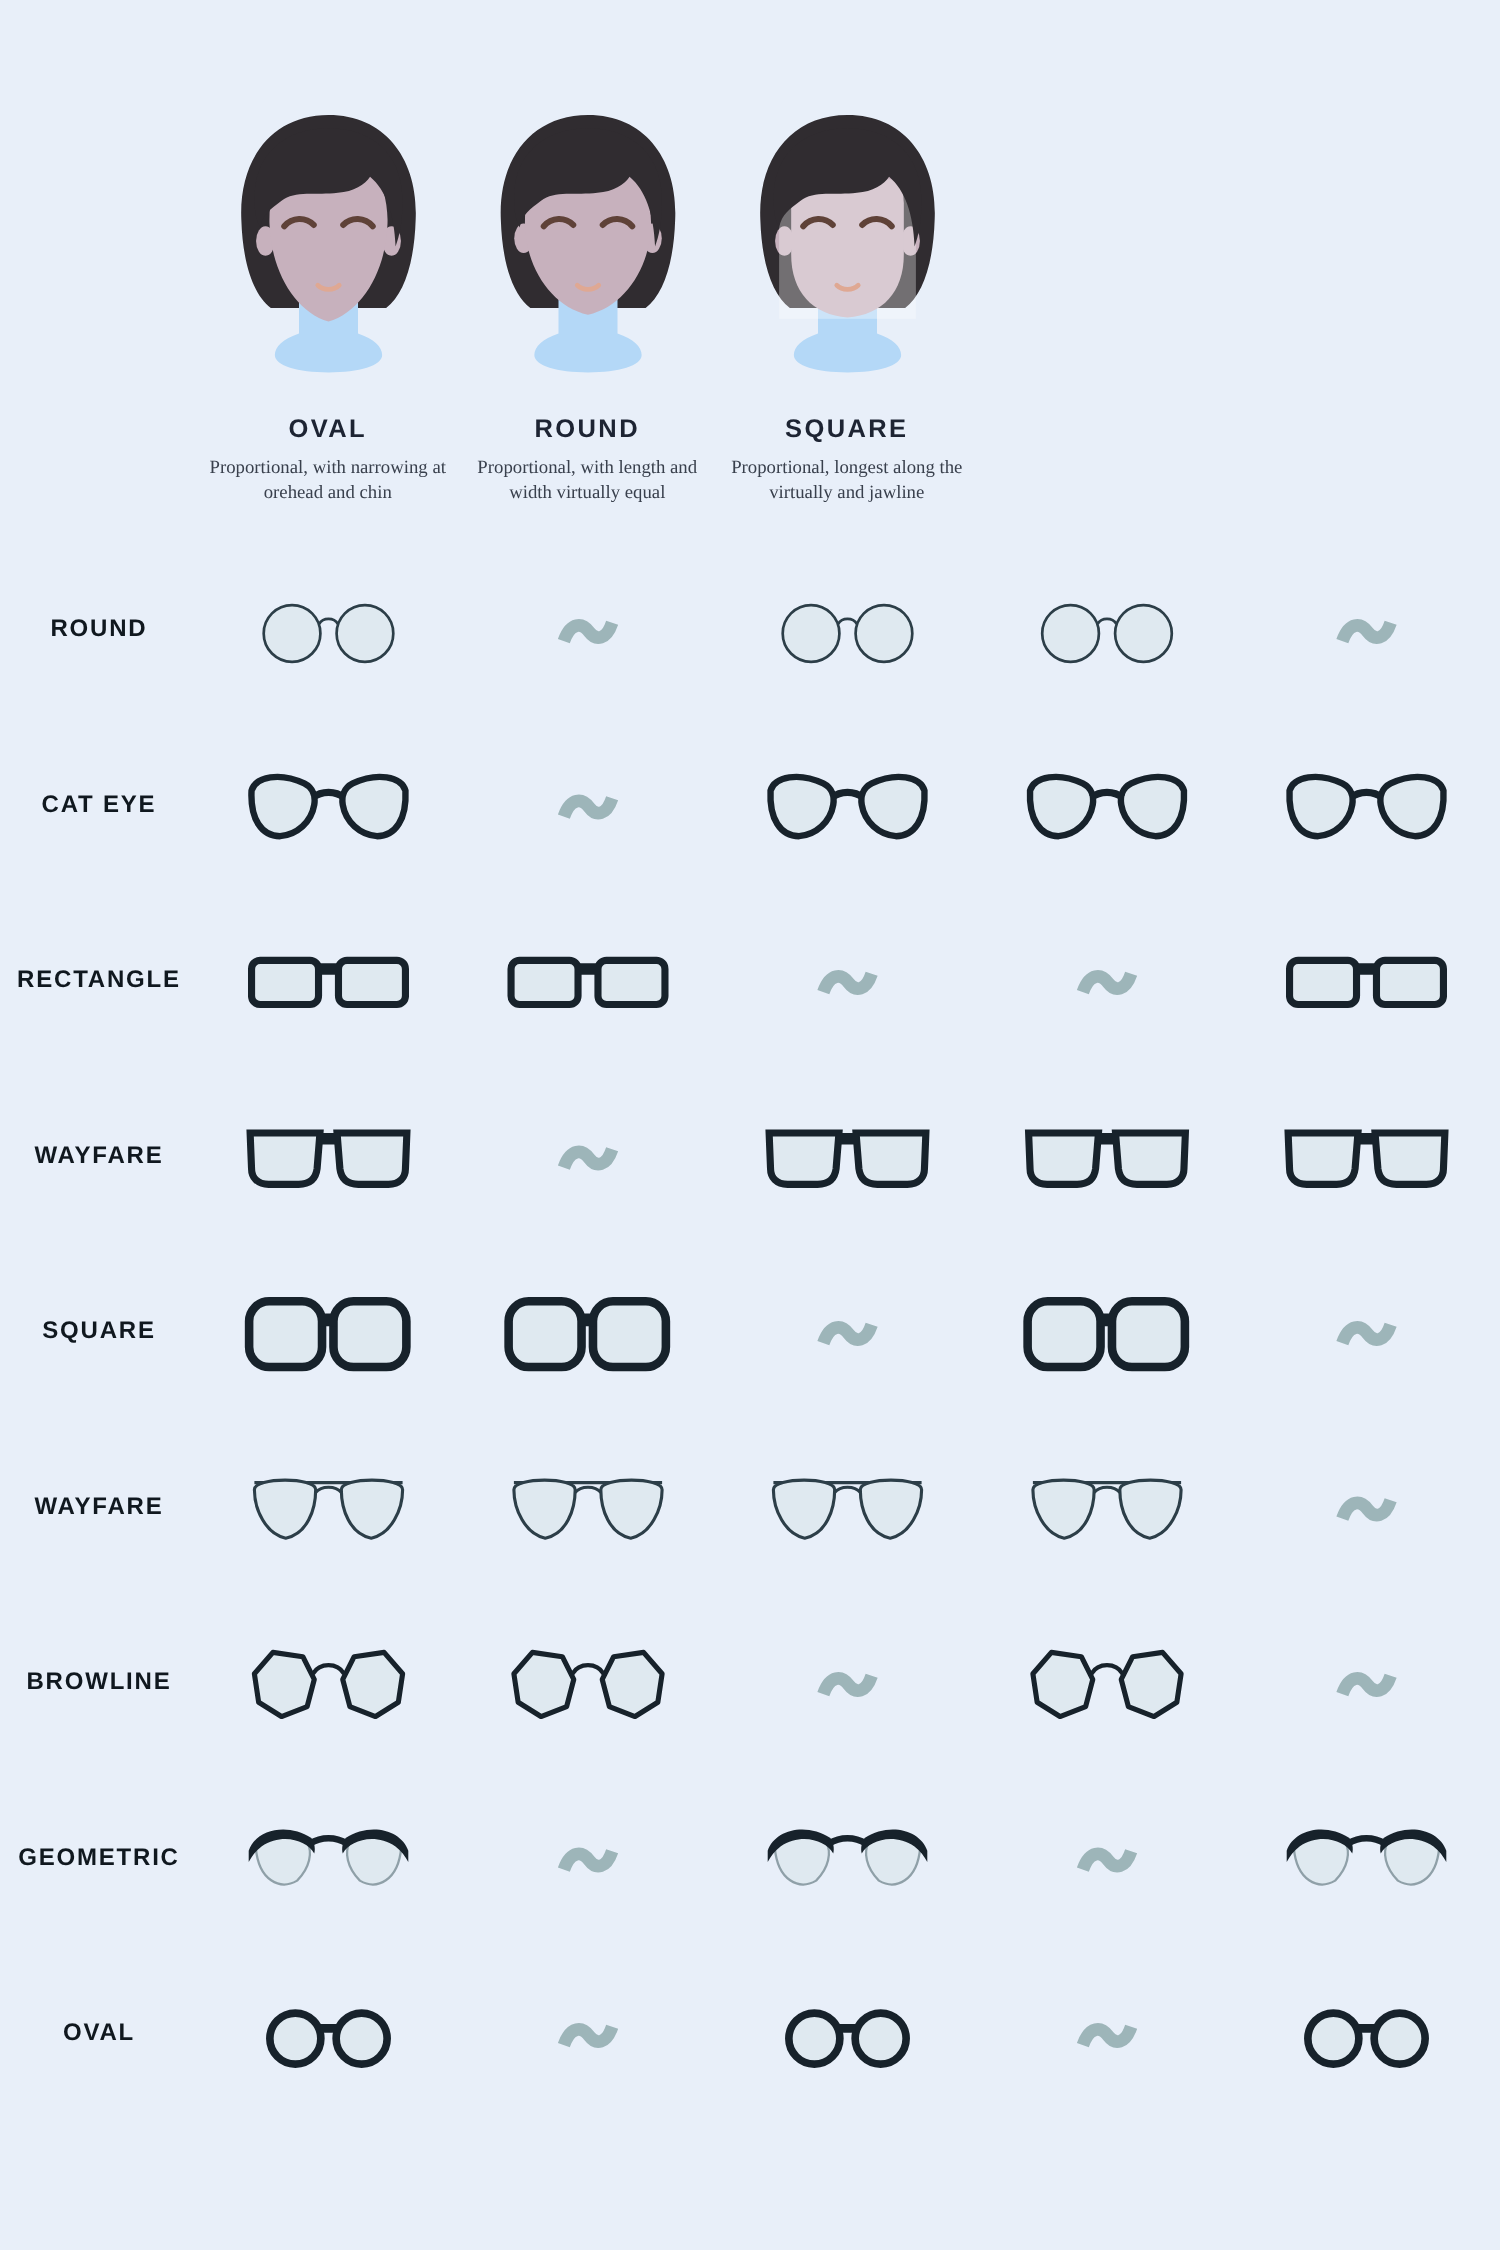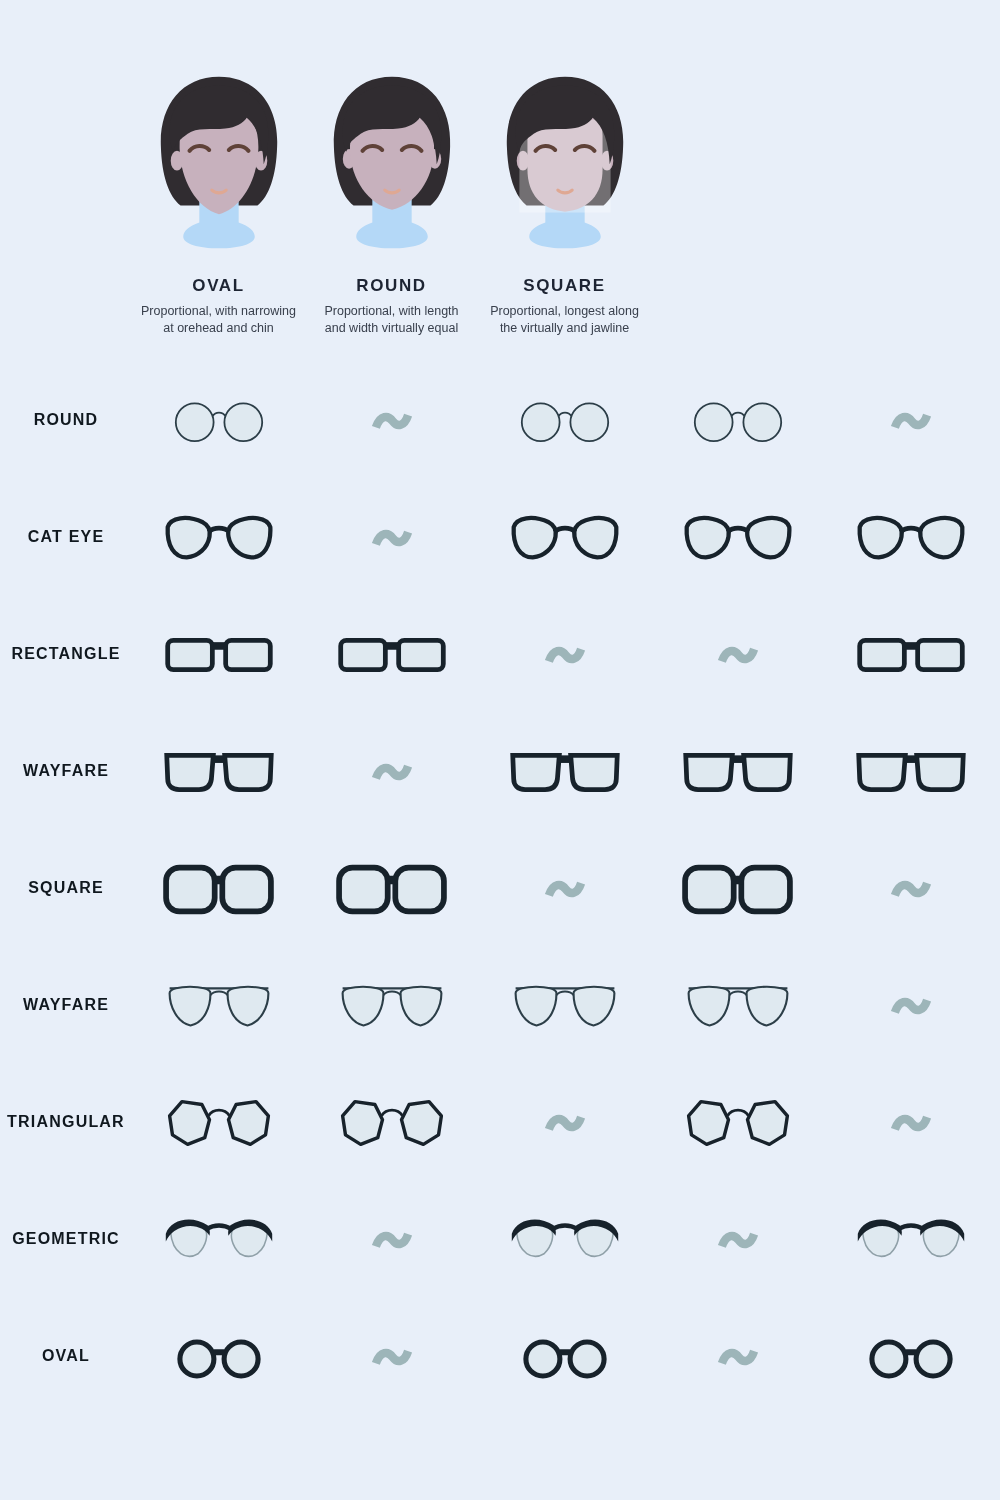--- a/index.html
+++ b/index.html
@@ -24,20 +24,21 @@
   .face-name{
     margin-top:24px;
     font-size:17px;font-weight:bold;letter-spacing:1.6px;
     color:#1d2433;
   }
   .face-desc{
     margin-top:7px;
     width:158px;
     font-size:12.5px;line-height:1.38;
     color:#39404d;
+    font-family:Liberation Serif, serif;
   }
   
   .matrix{
     margin:24px 0 0 0;
     display:grid;
     grid-template-columns:132px repeat(5,173px);
     grid-auto-rows:117px;
     align-items:center;
     justify-items:center;
   }
@@ -358,21 +359,21 @@
     <div class="cell">
       <svg class="glasses-svg g-aviators" viewBox="0 0 120 64">
         <use href="#g-aviators" xlink:href="#g-aviators"></use>
       </svg>
     </div>
     <div class="cell">
       <svg class="tilde-svg" viewBox="0 0 60 40">
         <use href="#tilde" xlink:href="#tilde"></use>
       </svg>
     </div>
-    <div class="row-label">TRIANGULAR</div>
+    <div class="row-label">BROWLINE</div>
     <div class="cell">
       <svg class="glasses-svg g-geometric" viewBox="0 0 120 64">
         <use href="#g-geometric" xlink:href="#g-geometric"></use>
       </svg>
     </div>
     <div class="cell">
       <svg class="glasses-svg g-geometric" viewBox="0 0 120 64">
         <use href="#g-geometric" xlink:href="#g-geometric"></use>
       </svg>
     </div>

